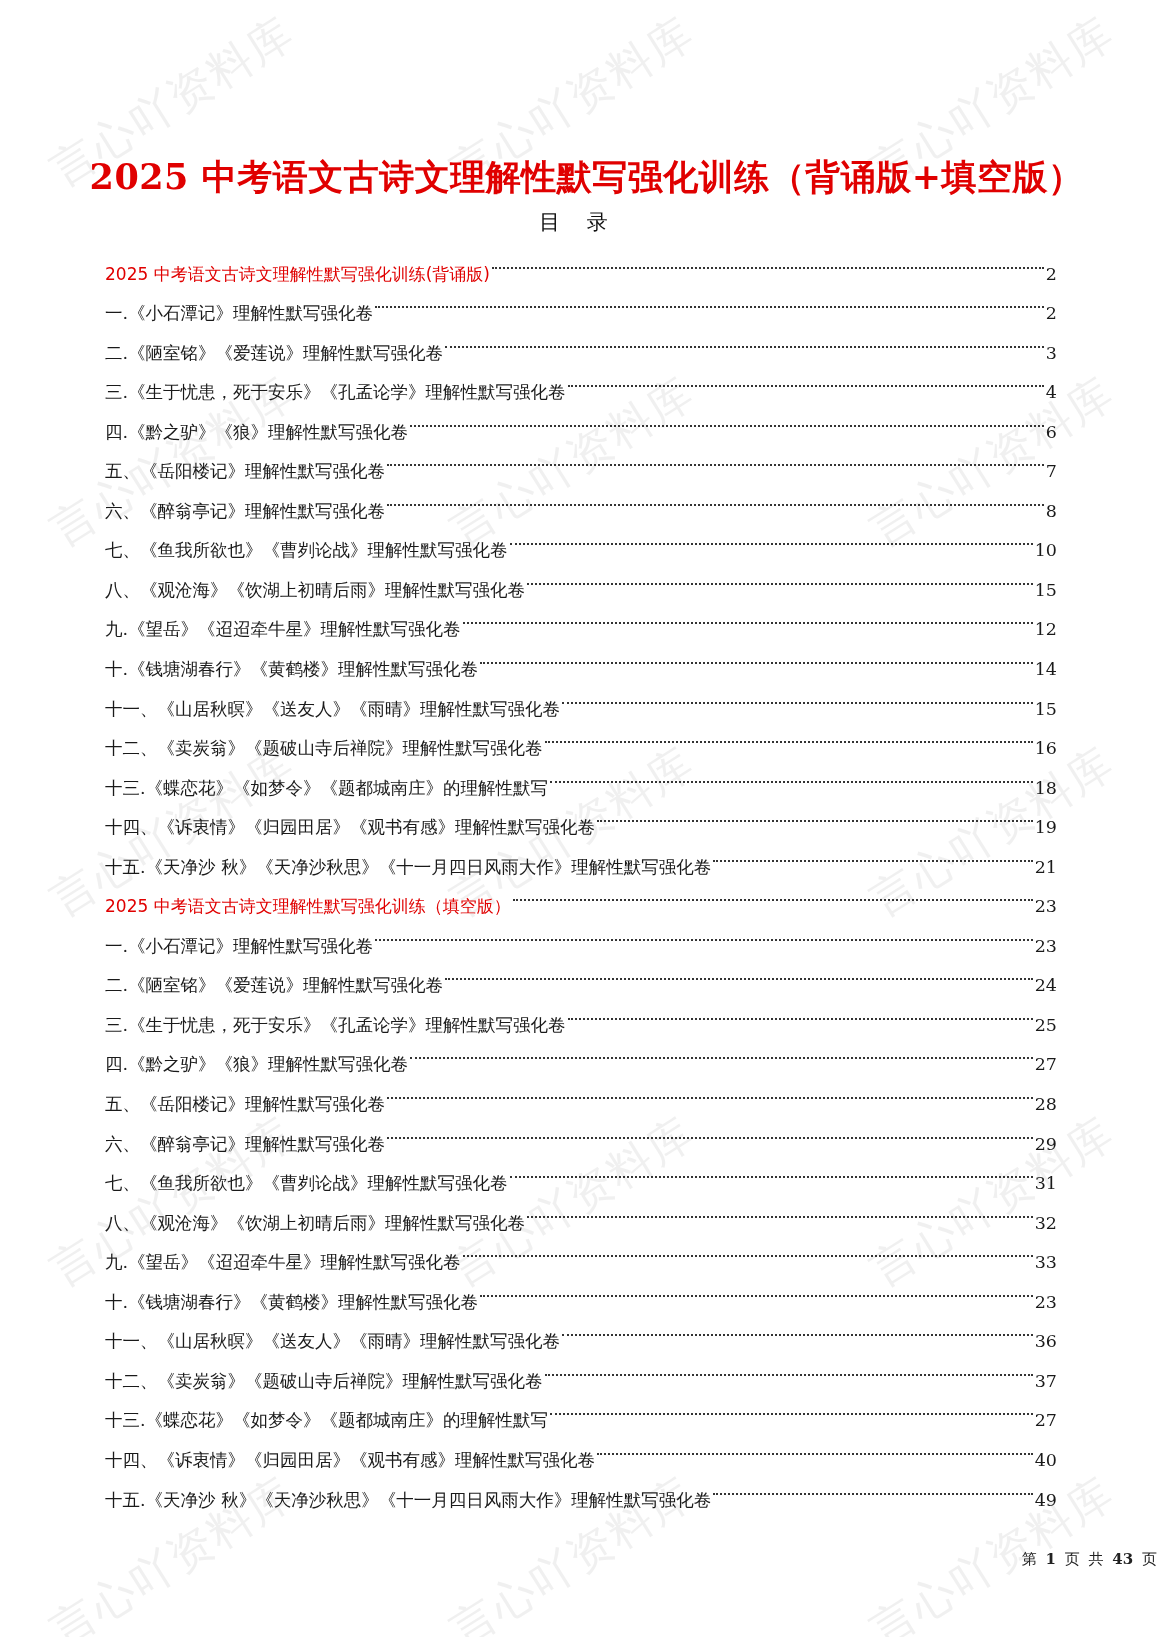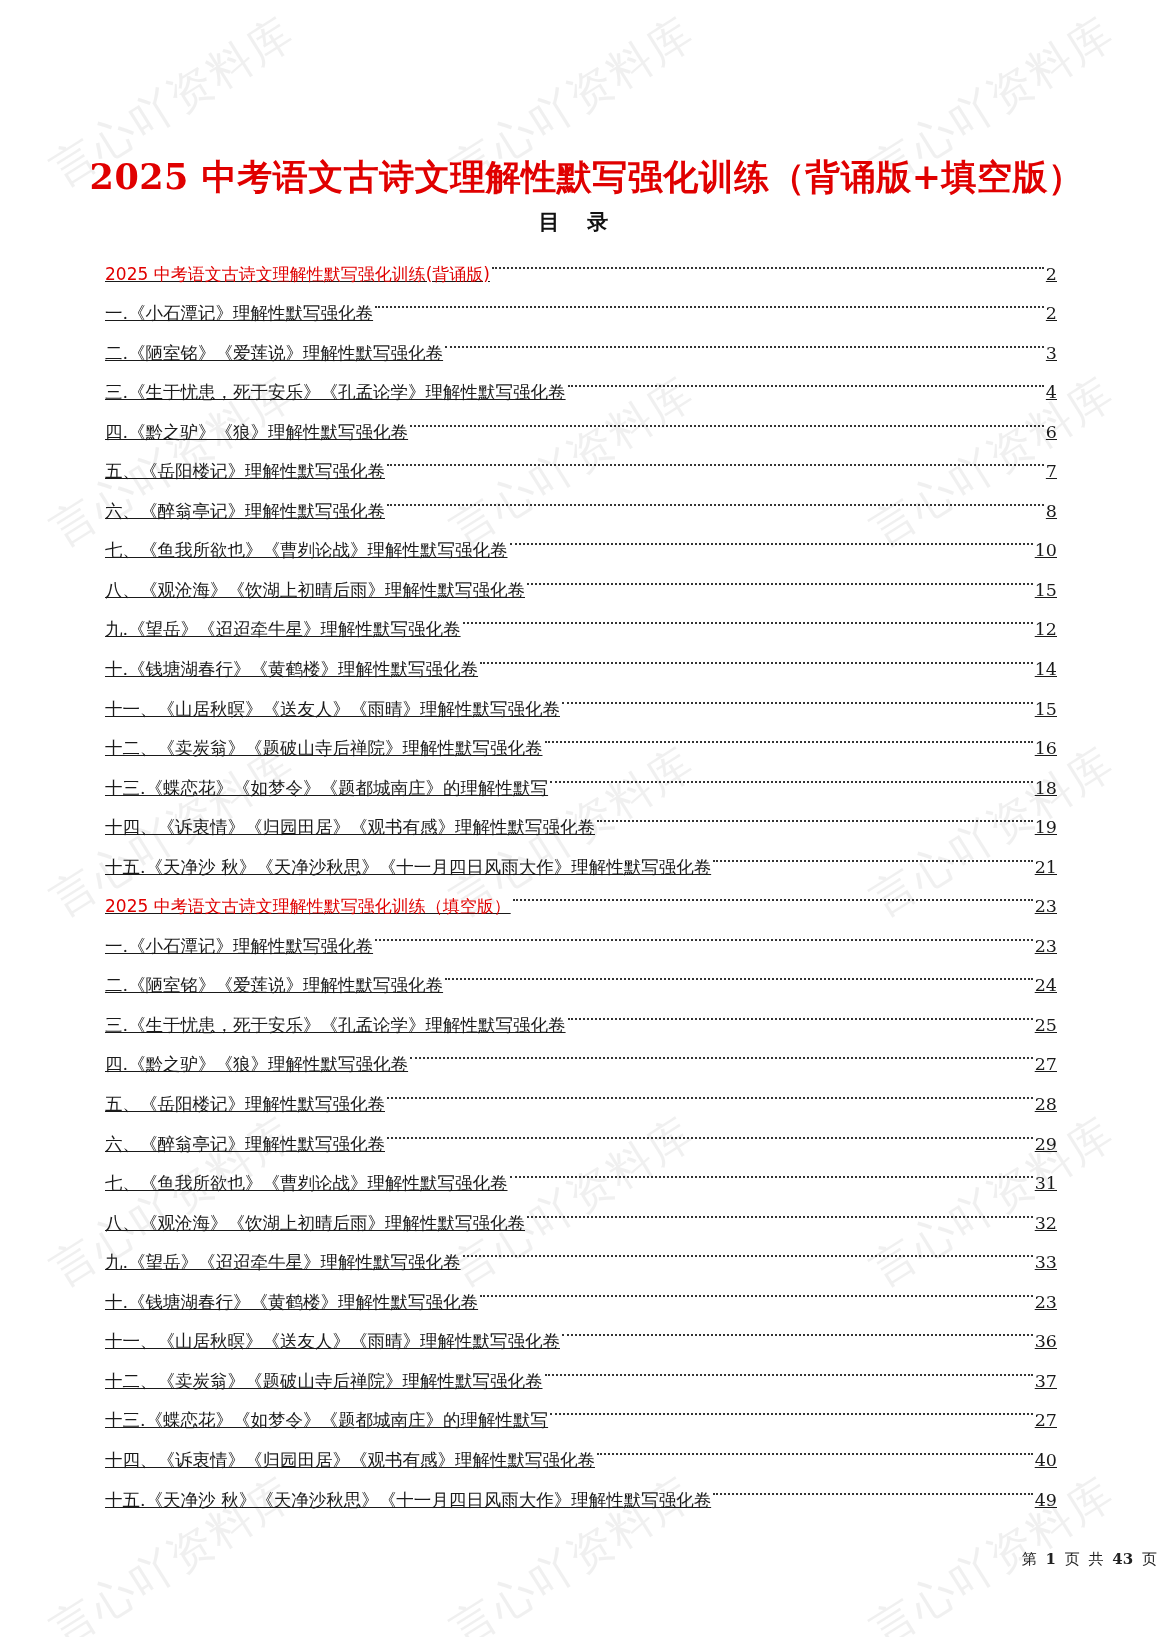--- a/index.html
+++ b/index.html
@@ -44,21 +44,21 @@
       letter-spacing: 0.5px;
       z-index: 1;
     }
     .toc-heading {
       position: absolute;
       left: 0;
       width: 1157px;
       top: 206px;
       text-align: center;
       font-family: "DejaVu Sans", sans-serif;
-      font-weight: bold;
+      font-weight: normal;
       font-size: 21px;
       line-height: 32px;
       letter-spacing: 10px;
       color: #111;
       z-index: 1;
     }
     .toc {
       position: absolute;
       left: 105px;
       top: 240px;
@@ -66,21 +66,20 @@
       z-index: 1;
     }
     .toc-row {
       display: flex;
       align-items: baseline;
       height: 39.55px;
       line-height: 39.55px;
       font-size: 17.5px;
       white-space: nowrap;
       cursor: pointer;
-      text-decoration: underline;
     }
     .toc-row .label {
       flex: 0 0 auto;
     }
     .toc-row .leader {
       flex: 1 1 auto;
       overflow: hidden;
       margin: 0 2px;
       height: 39.55px;
       position: relative;

